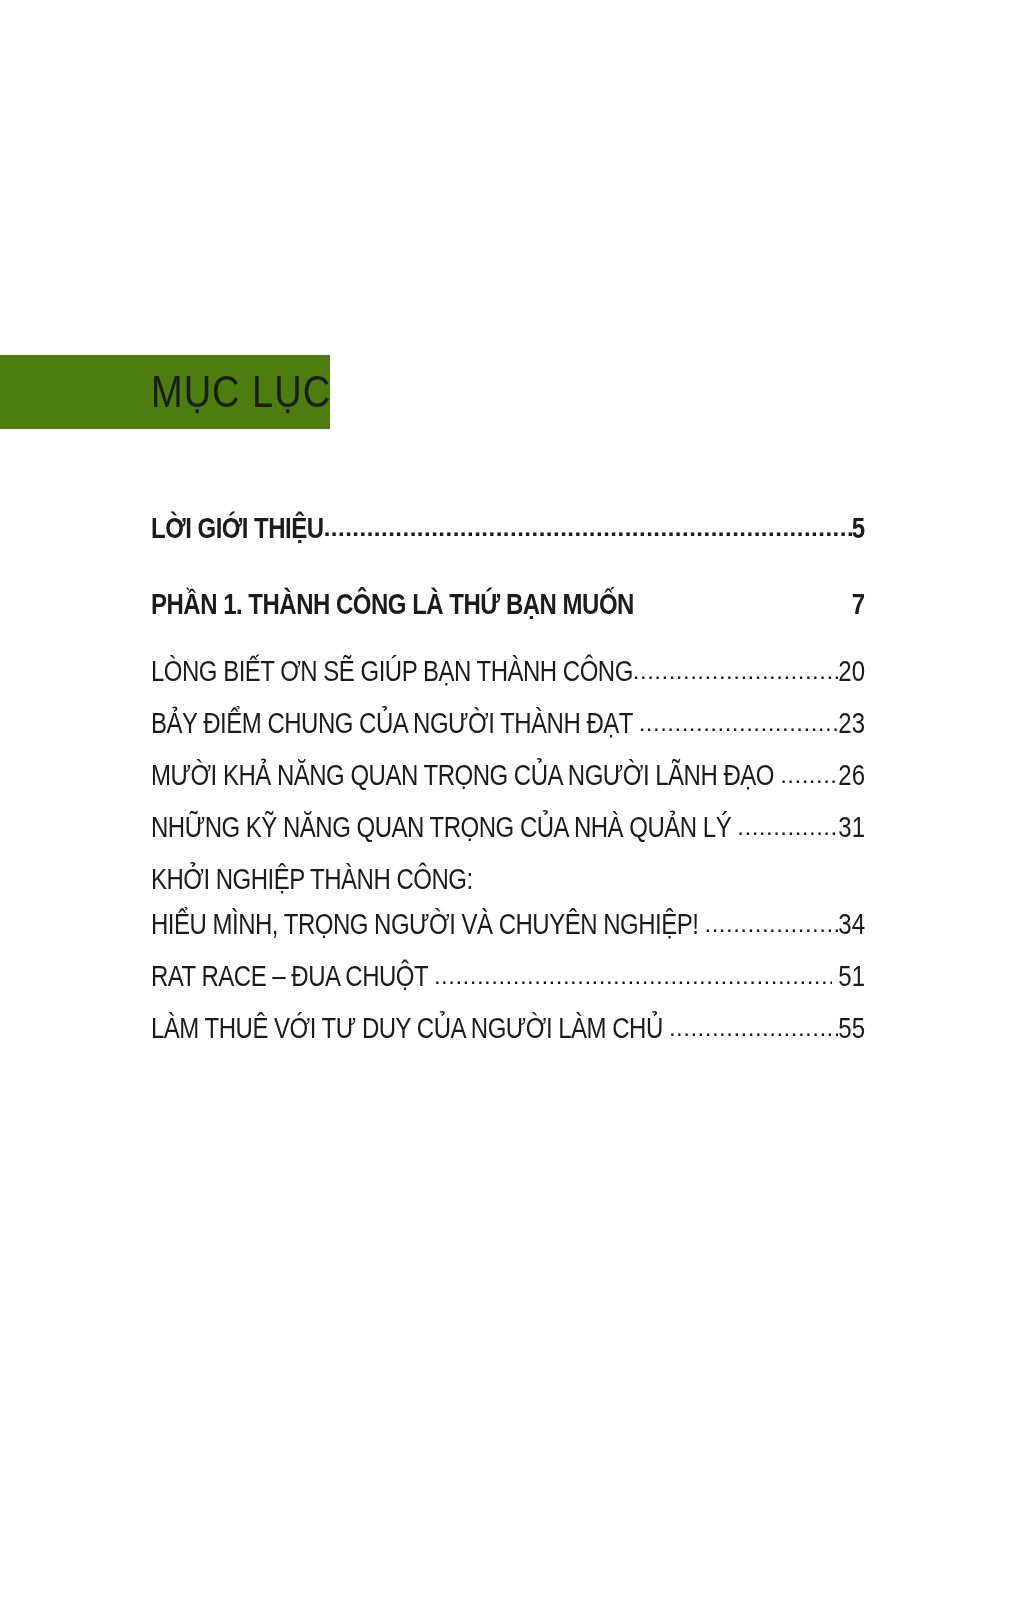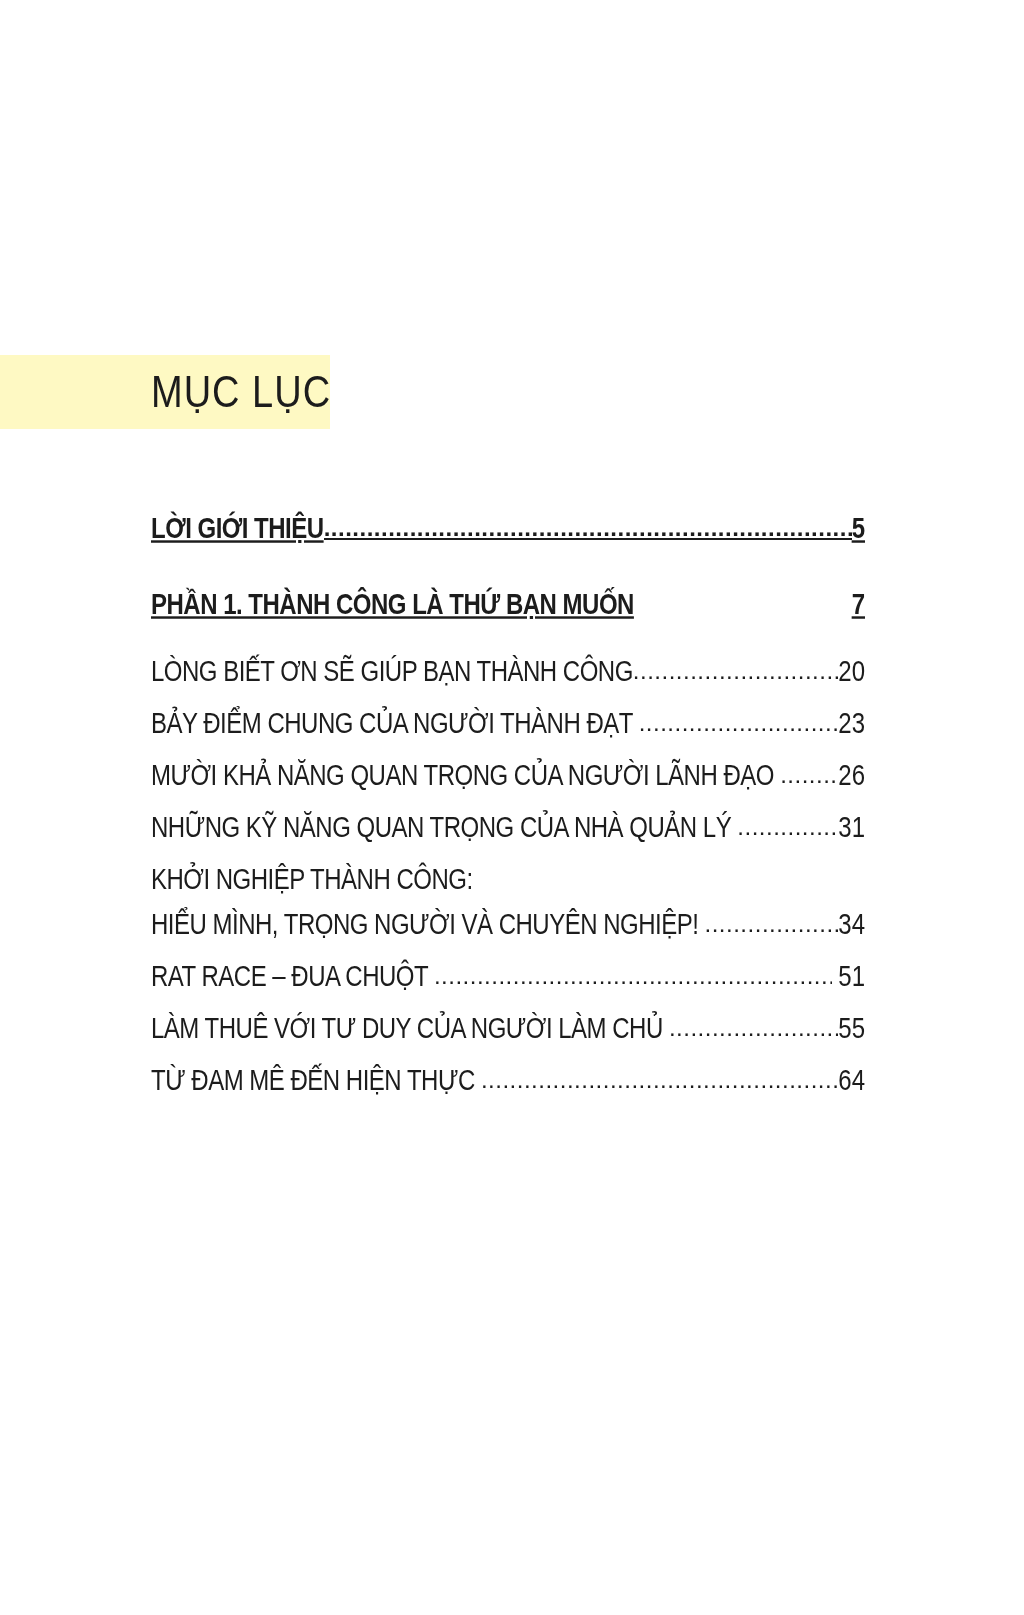--- a/index.html
+++ b/index.html
@@ -11,21 +11,21 @@
     overflow: hidden;
     font-family: "Liberation Sans", "DejaVu Sans", sans-serif;
     color: #1c1c1c;
   }
   .title-band {
     position: absolute;
     left: 0;
     top: 355px;
     width: 330px;
     height: 74px;
-    background: #fef9c3;
+    background: #4d7c0f;
   }
   .title {
     position: absolute;
     left: 151px;
     top: 0;
     margin: 0;
     font-size: 38px;
     font-weight: 400;
     line-height: 74px;
     letter-spacing: 1px;
@@ -39,21 +39,21 @@
     position: absolute;
     left: 151px;
     top: 505px;
     width: 714px;
     font-size: 24px;
     letter-spacing: -0.5px;
   }
   .entry { margin-bottom: 7px; }
   .entry.intro { margin-bottom: 31px; }
   .entry.part  { margin-bottom: 22px; }
-  .entry.bold  { font-weight: bold; text-decoration: underline; }
+  .entry.bold  { font-weight: bold; }
   .line {
     display: flex;
     align-items: baseline;
     height: 45px;
     line-height: 45px;
   }
   .label {
     white-space: pre;
     display: inline-block;
     transform: scaleY(1.22);
@@ -147,21 +147,14 @@
           <span class="page-num"> 51</span>
         </div>
       </div>
       <div class="entry chapter">
         <div class="line">
           <span class="label">LÀM THUÊ VỚI TƯ DUY CỦA NGƯỜI LÀM CHỦ </span>
           <span class="dots"></span>
           <span class="page-num">55</span>
         </div>
       </div>
-      <div class="entry chapter">
-        <div class="line">
-          <span class="label">TỪ ĐAM MÊ ĐẾN HIỆN THỰC </span>
-          <span class="dots"></span>
-          <span class="page-num">64</span>
-        </div>
-      </div>
     </div>
 </div>
 
 </body></html>

